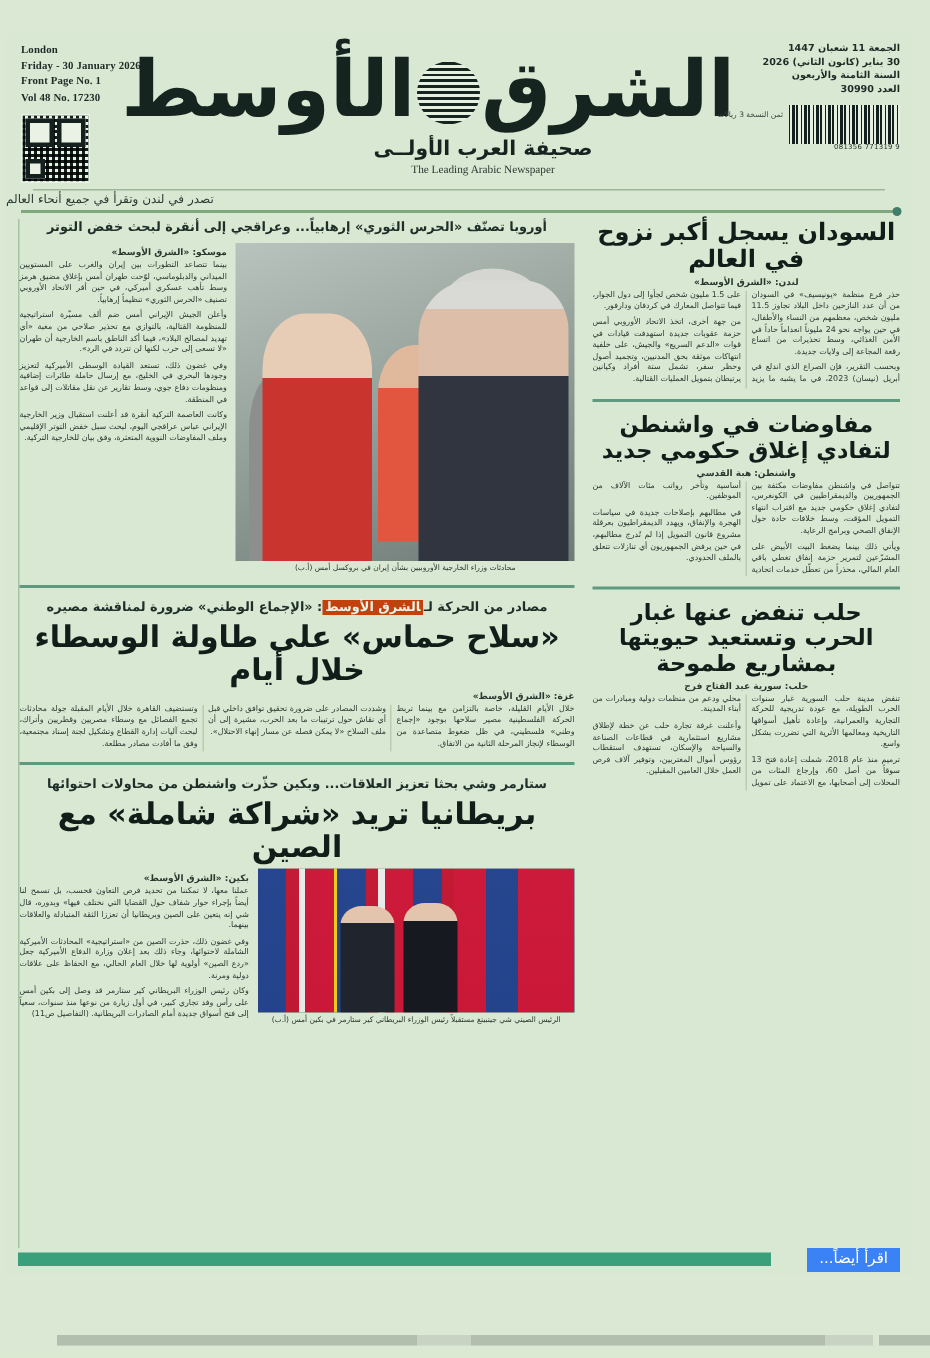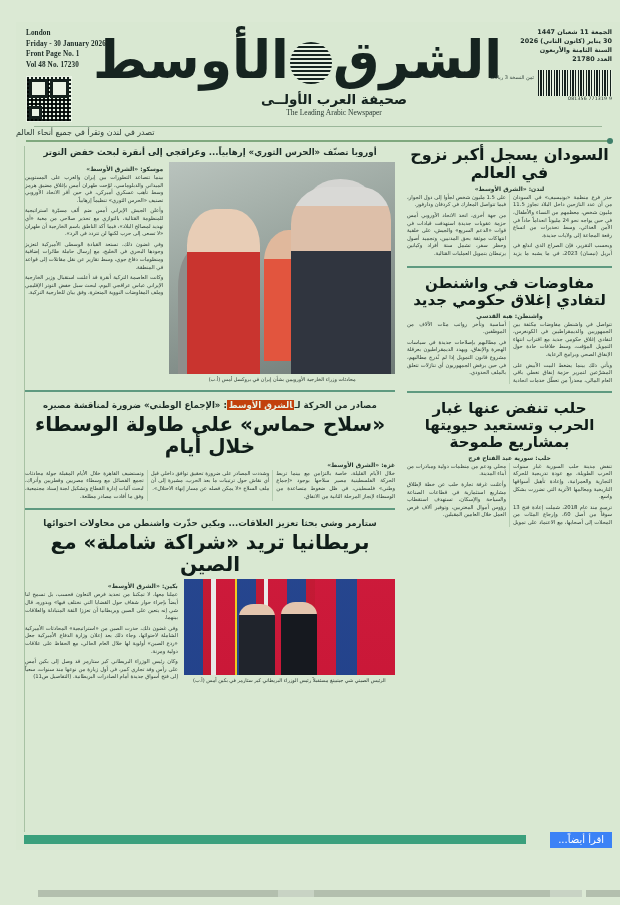--- a/index.html
+++ b/index.html
@@ -9,21 +9,21 @@
     font-family: "DejaVu Sans", "Liberation Sans", sans-serif;
     overflow: hidden;
   }
   #page {
     position: relative;
     width: 620px; height: 905px;
     background: #dbe9d4;
   }
   .paper {
     position: absolute;
-    left: 16px; top: 22px;
+    left: 4px; top: 22px;
     width: 604px; height: 828px;
     background: #d9e8d2;
     overflow: hidden;
   }
 
   
   .masthead {
     position: relative;
     height: 120px;
     padding: 6px 8px 0 8px;
@@ -249,21 +249,21 @@
           <span>الشرق</span><span class="globe"></span><span>الأوسط</span>
         </div>
         <div class="logo-sub">صحيفة العرب الأولــى</div>
         <div class="logo-tagline">The Leading Arabic Newspaper</div>
       </div>
 
       <div class="mast-right">
         <div class="ln">الجمعة 11 شعبان 1447</div>
         <div class="ln">30 يناير (كانون الثاني) 2026</div>
         <div class="ln">السنة الثامنة والأربعون</div>
-        <div class="ln">العدد 21780</div>
+        <div class="ln">العدد 30990</div>
         <div class="barcode"></div>
         <div class="barcode-num">9 771319 081356</div>
       </div>
       <div class="price-note">ثمن النسخة 3 ريالات</div>
 
       <div class="mast-rule"></div>
       <div class="mast-slogan">تصدر في لندن وتقرأ في جميع أنحاء العالم</div>
       <div class="mast-rule2"></div>
     </div>
 

